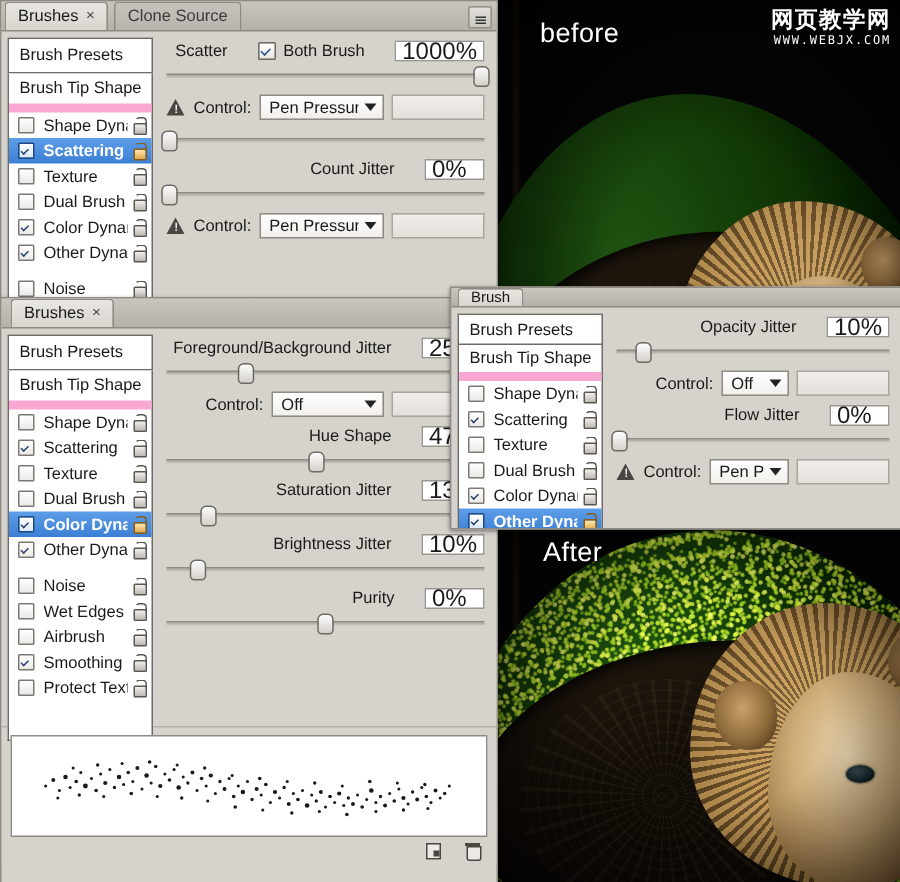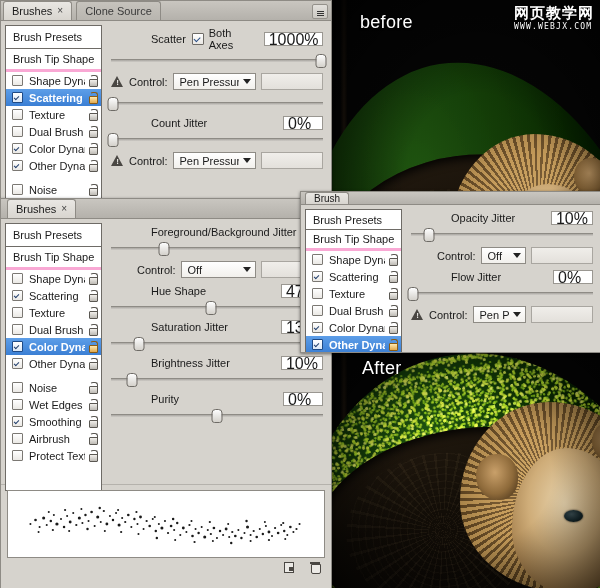--- a/index.html
+++ b/index.html
@@ -91,21 +91,21 @@
   .photo .post{
     position:absolute;left:4%;top:0;width:6px;height:62%;
     background:linear-gradient(90deg,#0a0805,#241a10,#0a0805);
     opacity:.9;
   }
   .photo-label{
     position:absolute;color:#fff;font-size:18px;letter-spacing:.3px;
     font-family:"Liberation Sans",sans-serif;text-shadow:0 1px 2px #000;
   }
   .watermark{
-    position:absolute;right:6px;top:6px;text-align:left;line-height:1;
+    position:absolute;right:6px;top:6px;text-align:right;line-height:1;
   }
   .watermark .cn{
     color:#fff;font-size:15px;font-weight:bold;letter-spacing:1px;
     font-family:"DejaVu Sans",sans-serif;
     text-shadow:1px 1px 0 #000;
   }
   .watermark .url{
     color:#fff;font-size:8px;letter-spacing:1.2px;margin-top:2px;
     font-family:"DejaVu Sans Mono",monospace;
   }
@@ -152,21 +152,21 @@
     background:#fff;border:1px solid #6e6b66;height:22px;
     display:flex;align-items:center;padding-left:7px;font-size:11px;
     box-shadow:inset 0 1px 0 #fff;
   }
   .list-box{
     background:#fff;border:1px solid #6e6b66;border-top:none;
     padding:0;
   }
   .list-head{
     height:20px;display:flex;align-items:center;padding-left:7px;font-size:11px;
-    border-bottom:3px solid #f9a8d4;
+    border-bottom:6px solid #f9a8d4;
   }
   .li{
     height:17px;display:flex;align-items:center;padding:0 4px 0 6px;font-size:11px;
     position:relative;
   }
   .li.sel{
     background:linear-gradient(#5d9ee8,#3b7fd4);
     color:#fff;font-weight:bold;
   }
   .li .cb{
@@ -191,22 +191,22 @@
   .lock::after{
     content:"";position:absolute;left:3px;top:0;width:6px;height:5px;
     border:1.2px solid #5a5752;border-bottom:none;border-radius:3px 3px 0 0;
     border-left-color:transparent;
   }
   .li.sel .lock::before{background:linear-gradient(#ffe9b0,#e0a94e);border-color:#8a5c14;}
   .li.sel .lock::after{border-color:#8a5c14;border-left-color:transparent;}
 
   .right-col{flex:1;padding:6px 8px 6px 6px;box-sizing:border-box;min-width:0;}
   .row{
-    display:flex;align-items:center;justify-content:space-between;
-    font-size:11px;margin-bottom:2px;gap:6px;margin-left:40px;
+    display:flex;align-items:center;justify-content:flex-end;
+    font-size:11px;margin-bottom:2px;gap:20px;
   }
   .row .name{white-space:nowrap;}
   .numfield{
     background:#fff;border:1px solid #9a9791;height:14px;line-height:14px;
     font-size:16px;padding:0 4px;min-width:40px;text-align:left;
     box-sizing:border-box;white-space:nowrap;
   }
   .slider{position:relative;height:14px;margin:1px 0 6px 0;}
   .slider .track{
     position:absolute;left:0;right:0;top:6px;height:2px;
@@ -391,21 +391,21 @@
             <span class="lock"></span>
           </div>
         </div>
       </div>
 
       <div class="right-col">
         <div class="row">
           <span class="name">Scatter</span>
           <span class="checkline">
             <span class="cb2 on"></span>
-            <span>Both Axes</span>
+            <span>Both Brush</span>
           </span>
           <span class="numfield">1000%</span>
         </div>
         <div class="slider">
           <span class="track"></span>
           <span class="knob" style="left:99%;"></span>
         </div>
 
         <div class="ctrl-row">
           <span class="warn"></span>
@@ -496,27 +496,27 @@
             <span class="cb"></span>
             <span class="lbl">Noise</span>
             <span class="lock"></span>
           </div>
           <div class="li">
             <span class="cb"></span>
             <span class="lbl">Wet Edges</span>
             <span class="lock"></span>
           </div>
           <div class="li">
+            <span class="cb"></span>
+            <span class="lbl">Airbrush</span>
+            <span class="lock"></span>
+          </div>
+          <div class="li">
             <span class="cb on"></span>
             <span class="lbl">Smoothing</span>
-            <span class="lock"></span>
-          </div>
-          <div class="li">
-            <span class="cb"></span>
-            <span class="lbl">Airbrush</span>
             <span class="lock"></span>
           </div>
           <div class="li">
             <span class="cb"></span>
             <span class="lbl">Protect Texture</span>
             <span class="lock"></span>
           </div>
           <div style="height:26px;"></div>
         </div>
       </div>

